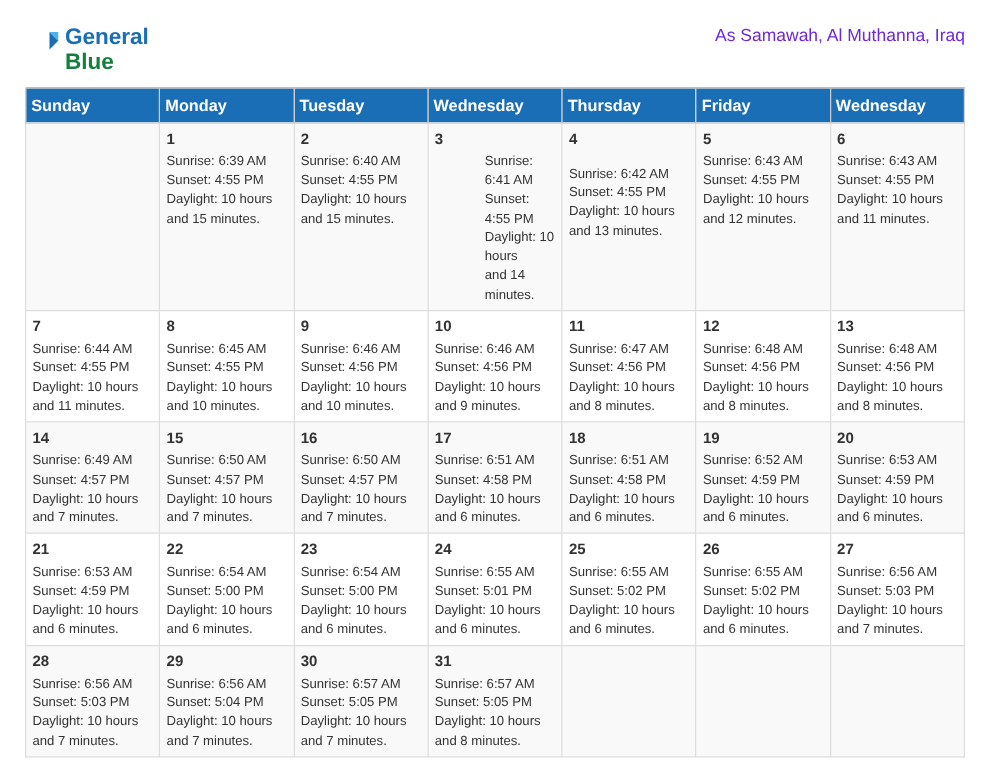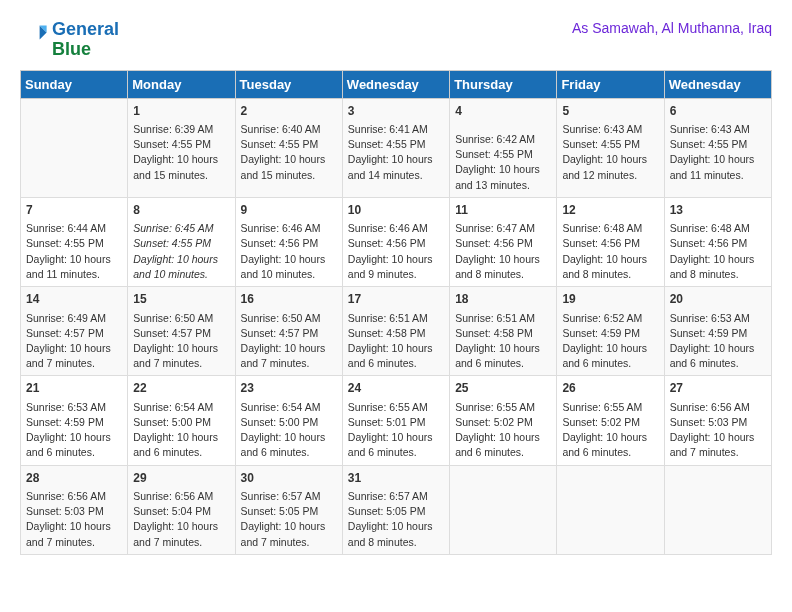--- a/index.html
+++ b/index.html
@@ -129,21 +129,21 @@
         </td>
         <td>
           <span class="day-number">2</span>
           <div class="cell-content" style="white-space: pre-line;">Sunrise: 6:40 AM
 Sunset: 4:55 PM
 Daylight: 10 hours
 and 15 minutes.</div>
         </td>
         <td>
           <span class="day-number">3</span>
-          <div class="cell-content" style="white-space: pre-line;">Sunrise: 6:41 AM
+          <div class="cell-content" style="white-space: pre-line; margin-left: 40px;">Sunrise: 6:41 AM
 Sunset: 4:55 PM
 Daylight: 10 hours
 and 14 minutes.</div>
         </td>
         <td>
           <span class="day-number">4</span>
           <div class="cell-content" style="white-space: pre-line; margin-top: 12px;">Sunrise: 6:42 AM
 Sunset: 4:55 PM
 Daylight: 10 hours
 and 13 minutes.</div>
@@ -166,21 +166,21 @@
       <tr>
         <td>
           <span class="day-number">7</span>
           <div class="cell-content" style="white-space: pre-line;">Sunrise: 6:44 AM
 Sunset: 4:55 PM
 Daylight: 10 hours
 and 11 minutes.</div>
         </td>
         <td>
           <span class="day-number">8</span>
-          <div class="cell-content" style="white-space: pre-line; font-style: italic;">Sunrise: 6:45 AM
+          <div class="cell-content" style="white-space: pre-line;">Sunrise: 6:45 AM
 Sunset: 4:55 PM
 Daylight: 10 hours
 and 10 minutes.</div>
         </td>
         <td>
           <span class="day-number">9</span>
           <div class="cell-content" style="white-space: pre-line;">Sunrise: 6:46 AM
 Sunset: 4:56 PM
 Daylight: 10 hours
 and 10 minutes.</div>

